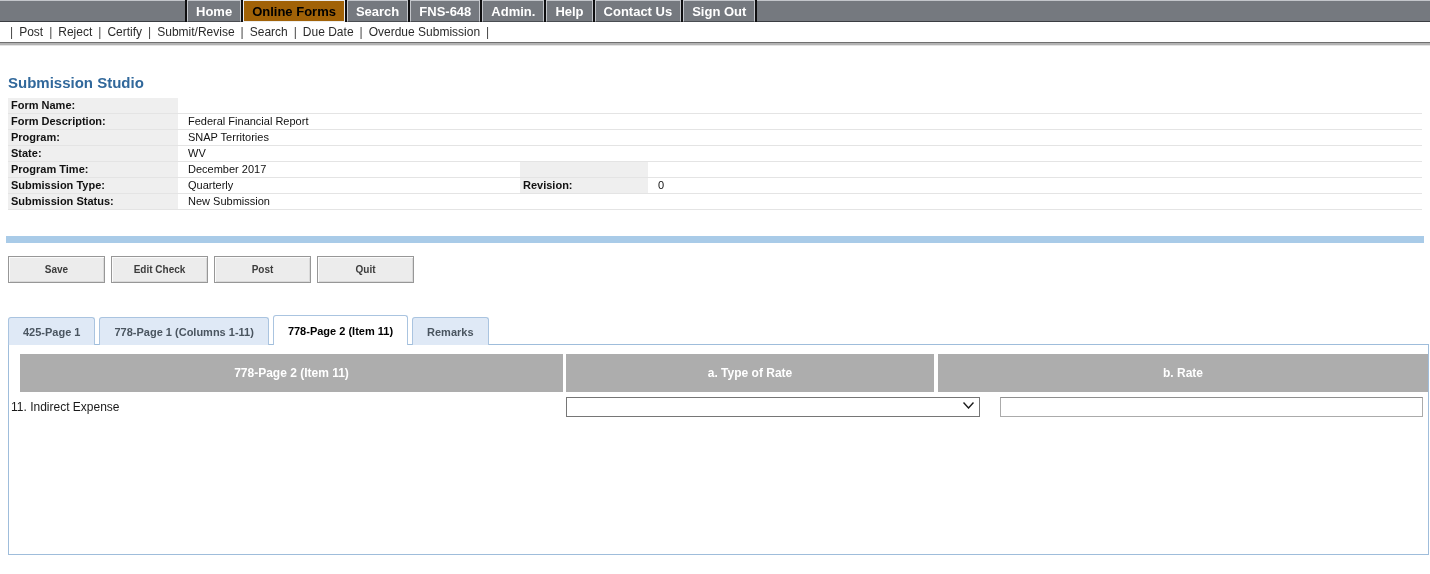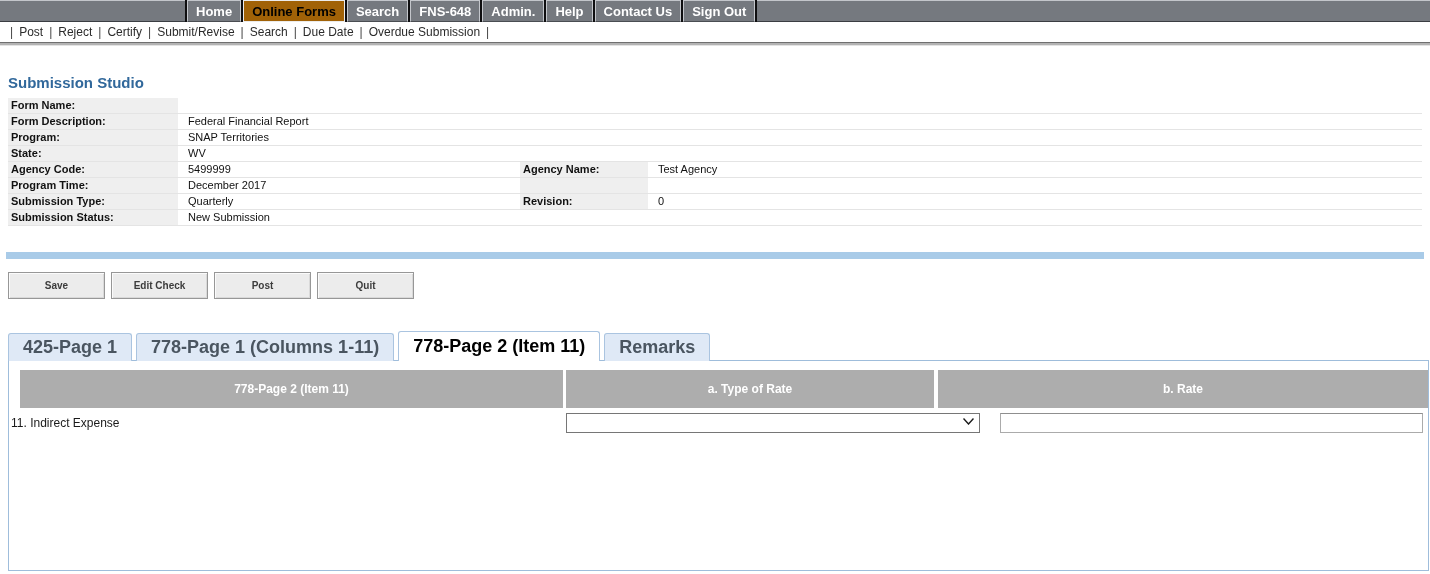--- a/index.html
+++ b/index.html
@@ -43,21 +43,21 @@
   .btn { width: 97px; height: 27px; background: #ececec; border: 1px solid #979797;
     box-shadow: inset 1px 1px 0 #fbfbfb, inset -1px -1px 0 #d9d9d9;
     color: #3c3c3c; font-weight: bold; font-size: 10px; font-family: "Liberation Sans", sans-serif;
     cursor: pointer; }
 
   
   .tabs { margin: 31px 0 0 8px; height: 30px; display: flex; gap: 4px; align-items: flex-end;
     position: relative; z-index: 2; }
   .tab { height: 28px; padding: 0 14px; display: flex; align-items: center;
     background: #dfe9f6; border: 1px solid #aac4e0; border-bottom: none;
-    border-radius: 3px 3px 0 0; color: #4a5560; font-weight: bold; font-size: 18px;
+    border-radius: 3px 3px 0 0; color: #4a5560; font-weight: bold; font-size: 11px;
     cursor: pointer; white-space: nowrap; margin-bottom: -1px; }
   .tab.active { height: 30px; background: #fff; color: #000;
     box-shadow: 0 1px 0 #fff; cursor: default; }
 
   
   .panel { margin: 0 1px 0 8px; height: 211px; border: 1px solid #9fbddb; background: #fff;
     position: relative; z-index: 1; }
   .gridhead { display: flex; margin: 9px 0 0 11px; height: 38px; }
   .hcell { background: #adadad; color: #fff; font-weight: bold; font-size: 12px;
     display: flex; align-items: center; justify-content: center; }
@@ -122,26 +122,20 @@
   </div>
   <div class="drow wide">
     <div class="dcell dlabel">Program:</div>
     <div class="dcell dvalue v1">SNAP Territories</div>
   </div>
   <div class="drow wide">
     <div class="dcell dlabel">State:</div>
     <div class="dcell dvalue v1">WV</div>
   </div>
   <div class="drow">
-    <div class="dcell dlabel">Agency Code:</div>
-    <div class="dcell dvalue v1">5499999</div>
-    <div class="dcell dlabel">Agency Name:</div>
-    <div class="dcell dvalue v2">Test Agency</div>
-  </div>
-  <div class="drow">
     <div class="dcell dlabel">Program Time:</div>
     <div class="dcell dvalue v1">December 2017</div>
     <div class="dcell dlabel"></div>
     <div class="dcell dvalue v2"></div>
   </div>
   <div class="drow">
     <div class="dcell dlabel">Submission Type:</div>
     <div class="dcell dvalue v1">Quarterly</div>
     <div class="dcell dlabel">Revision:</div>
     <div class="dcell dvalue v2">0</div>

